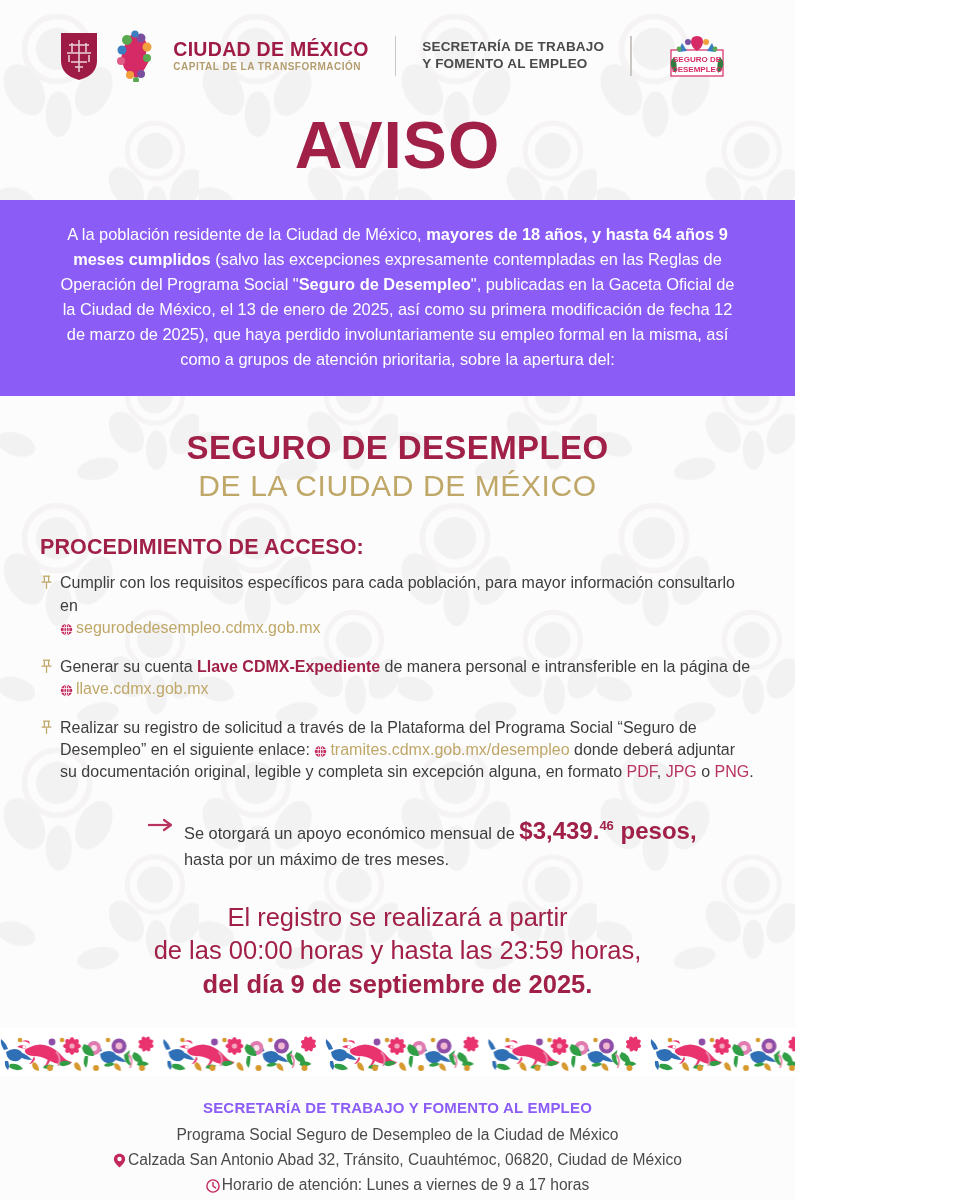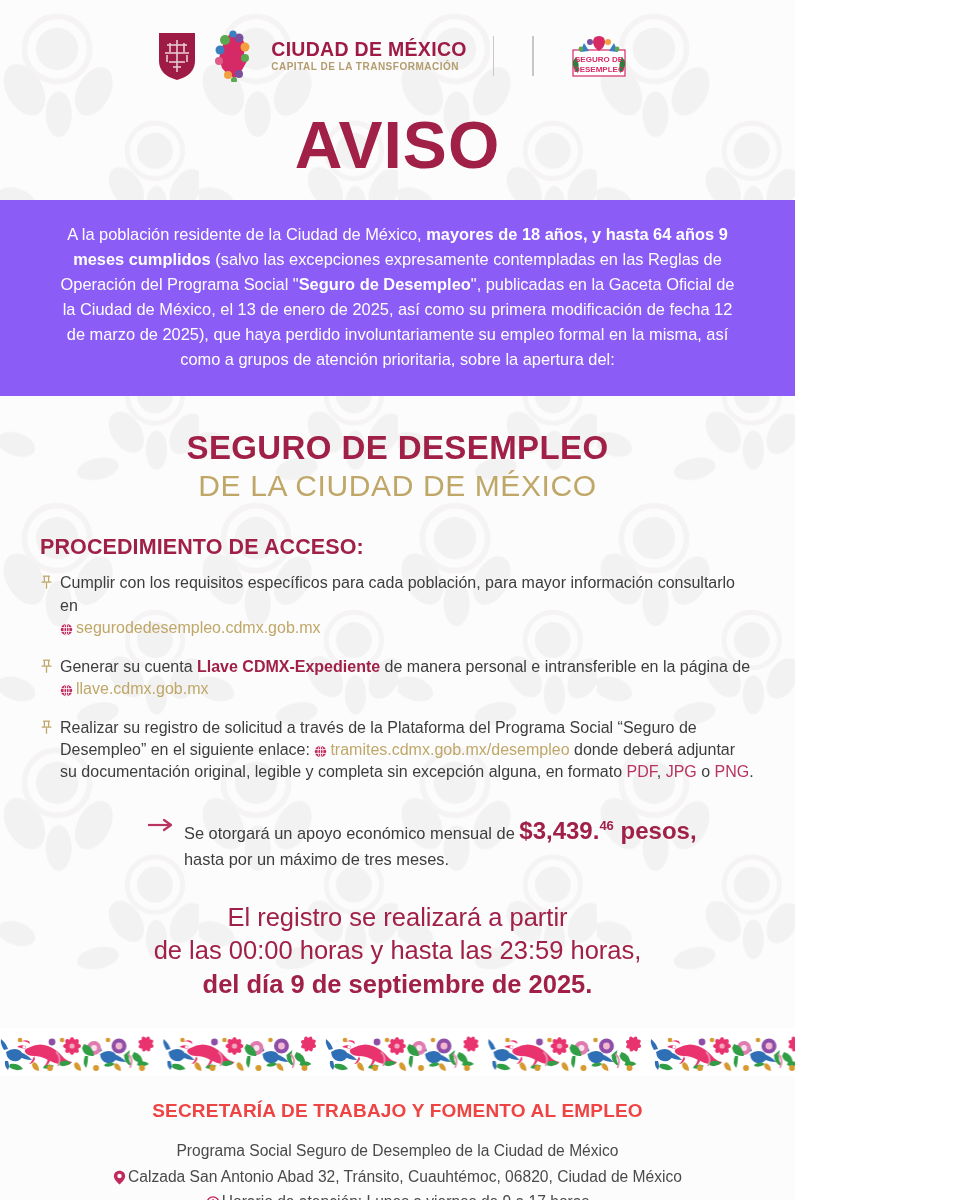--- a/index.html
+++ b/index.html
@@ -143,21 +143,21 @@
 
   
   .footer{
     text-align:center;
     padding:20px 0 18px 0;
     font-size:15.6px;
     line-height:1.62;
     color:#4a4a4a;
   }
   .footer .f-title{
-    font-size:19px; font-weight:bold; color:#ef4444; letter-spacing:.2px; margin-bottom:12px;
+    font-size:15px; font-weight:bold; color:#8b5cf6; letter-spacing:.2px; margin-bottom:2px;
   }
   .ficon{ vertical-align:-3px; margin-right:2px; }
 </style>
 </head>
 <body>
 
 <div class="page">
 
   <svg class="watermark" viewBox="0 0 975 1200" preserveAspectRatio="none" aria-hidden="true">
     <defs>
@@ -212,20 +212,24 @@
         <circle cx="23" cy="50" r="3" fill="#5aa84f"></circle>
       </svg>
 
       <div class="brand-block">
         <div class="brand-l1">CIUDAD DE MÉXICO</div>
         <div class="brand-l2">CAPITAL DE LA TRANSFORMACIÓN</div>
       </div>
 
       <div class="vsep"></div>
 
+      <div class="sec-block">
+        <div class="sec-l1">SECRETARÍA DE TRABAJO</div>
+        <div class="sec-l2">Y FOMENTO AL EMPLEO</div>
+      </div>
 
       <div class="vsep"></div>
 
       <svg class="badge" viewBox="0 0 78 46" aria-hidden="true">
         <rect x="13" y="17" width="52" height="26" fill="#ffffff" stroke="#d62a66" stroke-width="1.2"></rect>
         <path d="M39 3 q6 0 6 6 q0 5 -6 9 q-6 -4 -6 -9 q0 -6 6 -6z" fill="#d62a66"></path>
         <path d="M24 10 l5 8 -9 1z" fill="#3a7fc1"></path>
         <path d="M54 10 l-5 8 9 1z" fill="#3a7fc1"></path>
         <circle cx="30" cy="9" r="3" fill="#7a4fa0"></circle>
         <circle cx="48" cy="9" r="3" fill="#f2a03d"></circle>

